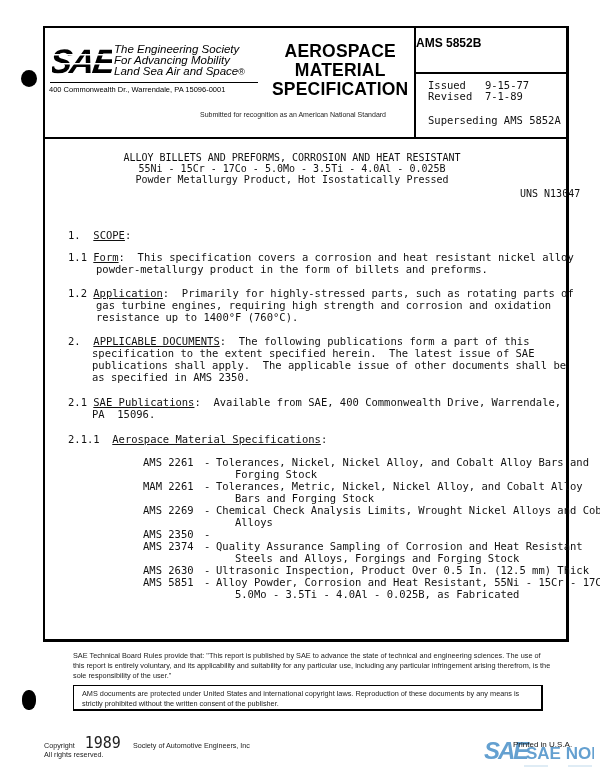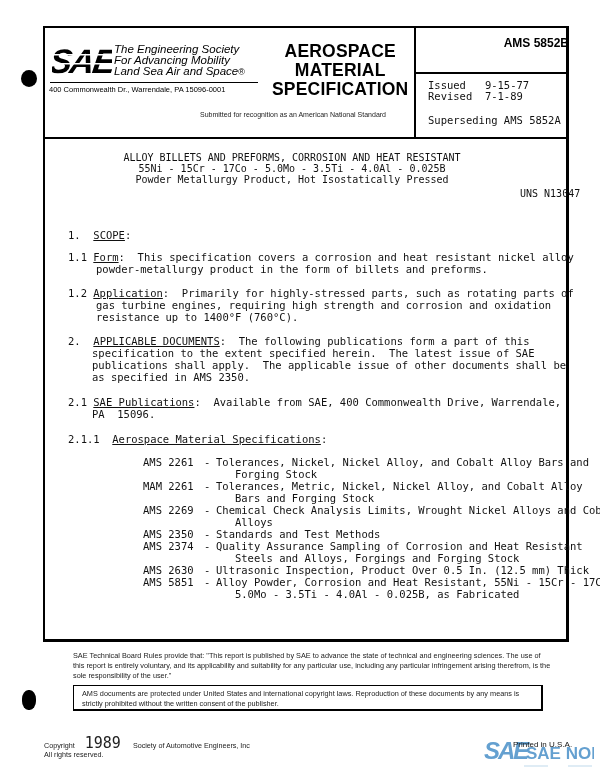--- a/index.html
+++ b/index.html
@@ -9,21 +9,21 @@
   .hdr-bottom { position:absolute; left:43px; top:137px; width:526px; height:0; border-top:2px solid #000; }
   .vdiv { position:absolute; left:414px; top:26px; width:0; height:112px; border-left:2px solid #000; }
   .rsplit { position:absolute; left:414px; top:72px; width:155px; height:0; border-top:2px solid #000; }
   .logo-sae { position:absolute; left:52px; top:44px; width:60px; height:32px; }
   .society { position:absolute; left:114px; top:44px; font-family:"Liberation Sans", sans-serif; font-style:italic; font-size:11.5px; line-height:11px; color:#000; }
   .society .reg { font-size:9px; font-style:normal; }
   .logo-rule { position:absolute; left:50px; top:82px; width:208px; border-top:1px solid #000; }
   .address { position:absolute; left:49px; top:85px; font-family:"Liberation Sans", sans-serif; font-size:7.5px; color:#000; white-space:nowrap; }
   .ams-title { position:absolute; left:272px; top:42px; font-family:"Liberation Sans", sans-serif; font-weight:bold; font-size:17.5px; line-height:19px; color:#000; letter-spacing:0.2px;text-align:center; }
   .submitted { position:absolute; left:200px; top:111px; font-family:"Liberation Sans", sans-serif; font-size:7px; color:#222; white-space:nowrap; }
-  .docnum { position:absolute; left:416px; top:36px; width:153px; text-align:right; font-family:"Liberation Sans", sans-serif; font-weight:bold; font-size:12px; color:#000; }
+  .docnum { position:absolute; left:416px; top:36px; width:153px; text-align:left; font-family:"Liberation Sans", sans-serif; font-weight:bold; font-size:12px; color:#000; }
   .dates { position:absolute; left:428px; top:80px; font-size:10.5px; line-height:11px; white-space:pre; color:#111; }
   .superseding { position:absolute; left:428px; top:114px; font-size:10.5px; white-space:nowrap; color:#111;text-align:right; }
   .title-block { position:absolute; left:60px; top:152px; width:464px; text-align:center; font-size:10px; line-height:11px; color:#111; }
   .uns { position:absolute; left:520px; top:188px; font-size:10px; color:#111; white-space:nowrap; }
   .para { position:absolute; font-size:10.5px; line-height:12px; color:#111; white-space:pre; }
   .u { text-decoration:underline; }
   .spec-list { position:absolute; left:108px; top:456px; font-size:10.5px; line-height:12px; color:#111;margin-left:35px; }
   .spec-row { display:flex; }
   .spec-code { width:61px; white-space:nowrap; }
   .spec-dash { width:12px; }
@@ -111,21 +111,20 @@
     </div>
   <div class="spec-row">
       <span class="spec-code">AMS 2269</span>
       <span class="spec-dash">-</span>
       <span class="spec-desc">Chemical Check Analysis Limits, Wrought Nickel Alloys and Cobalt
    Alloys</span>
     </div>
   <div class="spec-row">
       <span class="spec-code">AMS 2350</span>
       <span class="spec-dash">-</span>
-      <span class="spec-desc">Standards and Test Methods</span>
     </div>
   <div class="spec-row">
       <span class="spec-code">AMS 2374</span>
       <span class="spec-dash">-</span>
       <span class="spec-desc">Quality Assurance Sampling of Corrosion and Heat Resistant
    Steels and Alloys, Forgings and Forging Stock</span>
     </div>
   <div class="spec-row">
       <span class="spec-code">AMS 2630</span>
       <span class="spec-dash">-</span>

